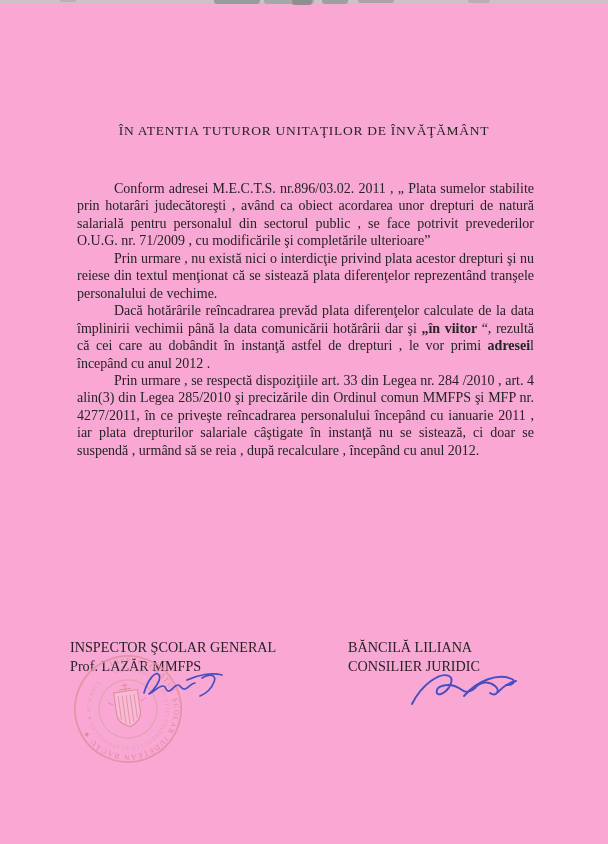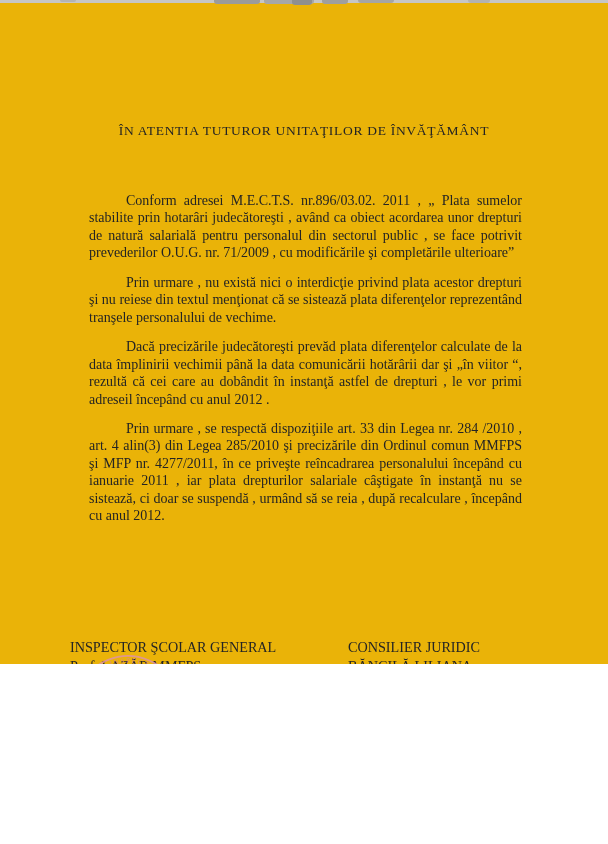--- a/index.html
+++ b/index.html
@@ -1,36 +1,36 @@
 <!DOCTYPE html>
 <html><head>
 <meta charset="utf-8">
 <style>
   html, body { margin:0; padding:0; background:#ffffff; }
   .page {
-    position:relative; width:608px; height:664px;
-    background:#eab308; overflow:hidden;
+    position:relative; width:608px; height:844px;
+    background:#f9a8d4; overflow:hidden;
     font-family:"Liberation Serif", serif; color:#242424;
   }
   
   .scan-band { position:absolute; top:0; left:0; width:608px; height:3px; background:#c6c6c6; }
   .smudge { position:absolute; border-radius:0 0 3px 3px; }
 
   .doc-title {
     position:absolute; top:123px; left:0; width:608px;
     text-align:center; font-size:13.5px; font-weight:400;
     letter-spacing:0.7px; margin:0;
   }
 
   .body-text {
     position:absolute; top:180px; left:77px; width:457px;
     font-size:14px; line-height:17.45px; text-align:justify;
   }
-  .body-text p { margin:12px; text-indent:37px; }
-  .body-text b { font-weight:normal; }
+  .body-text p { margin:0; text-indent:37px; }
+  .body-text b { font-weight:bold; }
 
   .sig-block {
     position:absolute; top:638px; text-align:left;
     font-size:14.2px; line-height:18.6px;
   }
   .sig-left  { left:70px;  width:228px; }
   .sig-right { left:348px; width:215px; }
 
   .stamp {
     position:absolute; left:64px; top:645px; width:128px; height:128px;
@@ -52,31 +52,31 @@
   <div class="smudge" style="left:292px;top:0;width:20px;height:5px;background:#8f8f8f;"></div>
   <div class="smudge" style="left:322px;top:0;width:26px;height:4px;background:#9f9f9f;"></div>
   <div class="smudge" style="left:358px;top:0;width:36px;height:3px;background:#a5a5a5;"></div>
   <div class="smudge" style="left:468px;top:0;width:22px;height:3px;background:#b2b2b2;"></div>
 
   <h1 class="doc-title">ÎN ATENTIA TUTUROR UNITAŢILOR DE ÎNVĂŢĂMÂNT</h1>
 
   <div class="body-text">
     <p><span>Conform adresei M.E.C.T.S. nr.896/03.02. 2011 , „ Plata sumelor stabilite prin hotarâri judecătoreşti , având ca obiect acordarea unor drepturi de natură salarială pentru personalul din sectorul public , se face potrivit prevederilor O.U.G. nr. 71/2009 , cu modificările şi completările ulterioare”</span></p>
     <p><span>Prin urmare , nu există nici o interdicţie privind plata acestor drepturi şi nu reiese din textul menţionat că se sistează plata diferenţelor reprezentând tranşele personalului de vechime.</span></p>
-    <p><span>Dacă precizările judecătoreşti prevăd plata diferenţelor calculate de la data împlinirii vechimii până la data comunicării hotărârii dar şi </span><b>„în viitor </b><span>“, rezultă că cei care au dobândit în instanţă astfel de drepturi , le vor primi </span><b>adresei</b><span>l începând cu anul 2012 .</span></p>
+    <p><span>Dacă hotărârile reîncadrarea prevăd plata diferenţelor calculate de la data împlinirii vechimii până la data comunicării hotărârii dar şi </span><b>„în viitor </b><span>“, rezultă că cei care au dobândit în instanţă astfel de drepturi , le vor primi </span><b>adresei</b><span>l începând cu anul 2012 .</span></p>
     <p><span>Prin urmare , se respectă dispoziţiile art. 33 din Legea nr. 284 /2010 , art. 4 alin(3) din Legea 285/2010 şi precizările din Ordinul comun  MMFPS şi MFP nr. 4277/2011, în ce priveşte reîncadrarea personalului începând cu ianuarie 2011 , iar plata drepturilor salariale câştigate în instanţă nu se sistează, ci doar se suspendă , urmând să se reia , după recalculare , începând cu anul 2012.</span></p>
   </div>
 
   <div class="sig-block sig-left">
     <div>INSPECTOR ŞCOLAR GENERAL</div>
     <div>Prof. LAZĂR MMFPS</div>
   </div>
   <div class="sig-block sig-right">
+    <div>BĂNCILĂ LILIANA</div>
     <div>CONSILIER JURIDIC</div>
-    <div>BĂNCILĂ LILIANA</div>
   </div>
 
   <svg class="stamp" viewBox="0 0 128 128">
     <defs>
       <path id="ringOuter" d="M 64 18 a 46 46 0 1 1 -0.02 0" fill="none"></path>
       <path id="ringInner" d="M 64 26.5 a 37.5 37.5 0 1 1 -0.02 0" fill="none"></path>
     </defs>
     <circle cx="64" cy="64" r="53" fill="none" stroke="#df93a0" stroke-width="1.8"></circle>
     <circle cx="64" cy="64" r="29" fill="none" stroke="#e3a0ab" stroke-width="1.2"></circle>
     <text font-size="7.2" fill="#da8493" letter-spacing="1.4" font-family="Liberation Serif, serif">

